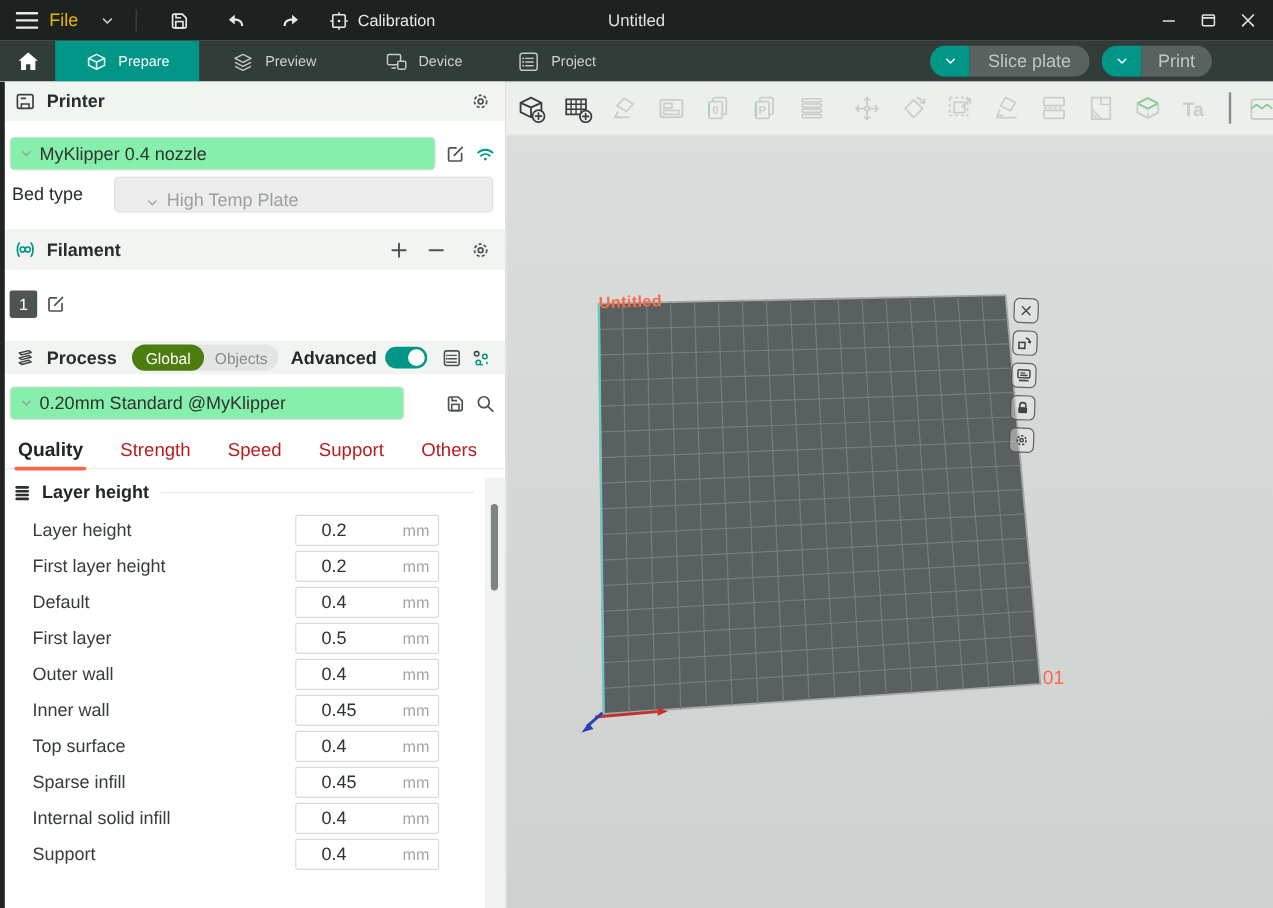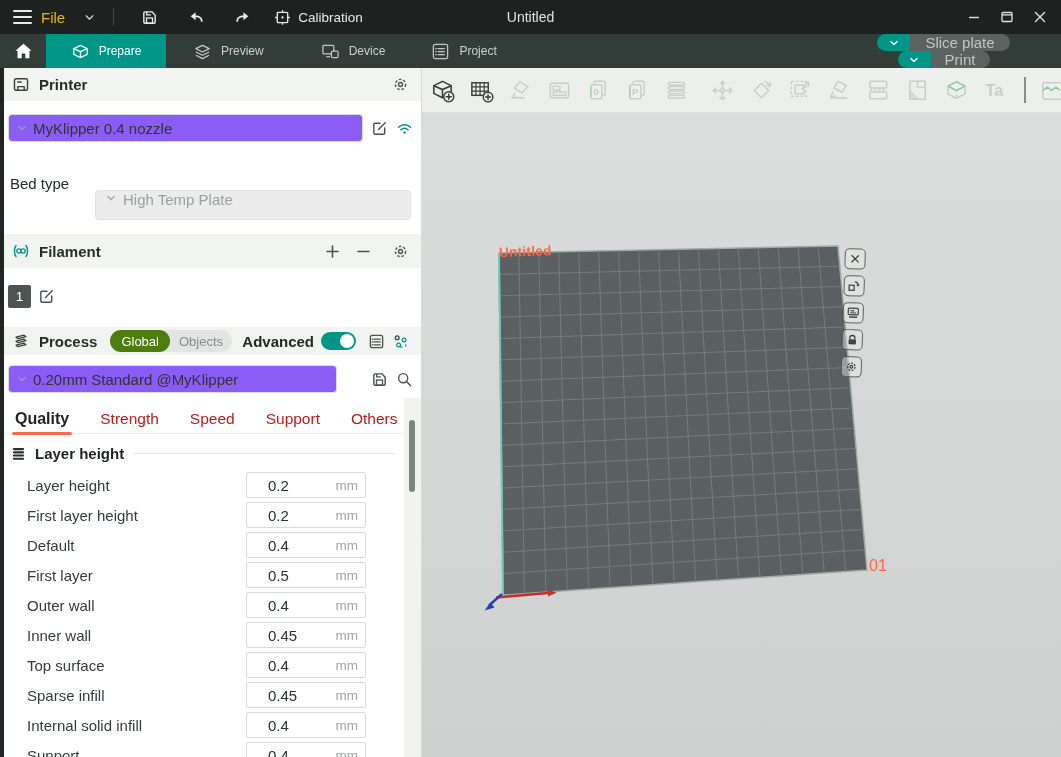--- a/index.html
+++ b/index.html
@@ -36,21 +36,21 @@
               color:#fff; background:none; border:none; }
   .home-btn svg { width:21px; height:21px; }
   .mtab { display:flex; align-items:center; gap:9px; color:#ccd1ce; font-size:12px;
           background:none; border:none; }
   .mtab .mic { width:19px; height:19px; color:#c3c9c6; }
   .mtab.active { background:#009687; color:#fff; width:120px; justify-content:center; }
   .mtab.active .mic { color:#eaf6f3; }
   .mtab.t-preview { margin-left:27px; }
   .mtab.t-device  { margin-left:57px; }
   .mtab.t-project { margin-left:46px; }
-  .tab-right { margin-left:auto; display:flex; align-items:center; padding-right:51px;flex-direction:column; }
+  .tab-right { margin-left:auto; display:flex; align-items:center; gap:10px; padding-right:51px; }
   .split { height:26px; border-radius:13px; display:flex; overflow:hidden; align-self:center; }
   .split .sc { width:33px; background:#009687; display:flex; align-items:center;
                justify-content:center; color:#fff; border:none; padding:0; }
   .split .sc svg { width:14px; height:14px; }
   .split .sl { display:flex; align-items:center; justify-content:center; background:#5a625f;
                color:#c0c6c3; font-size:15px; border:none; padding:0; }
   .slice .sl { width:100px; } .print .sl { width:59px; }
 
   
   .sidebar { position:absolute; left:0; top:68px; width:422px; height:689px; background:#fff;
@@ -63,28 +63,28 @@
   .sic.teal { color:#009687; }
   .sec-title { font-size:15px; font-weight:700; color:#272d2a; margin-left:9px; }
   .hspacer { flex:1; }
   .ibtn { width:18px; height:18px; display:flex; align-items:center; justify-content:center;
           background:none; border:none; padding:0; color:#4c524f; }
   .ibtn svg { width:17px; height:17px; }
   .ibtn.teal { color:#009687; }
   .plus-btn { margin-right:13px; } .gear-ml { margin-left:19px; }
 
   .combo-row { display:flex; align-items:center; margin:13px 8px 0 8px; gap:7px; }
-  .combo { flex:1; height:28px; border:1px solid #dadedb; border-radius:4px; background:#8b5cf6;
+  .combo { flex:1; height:28px; border:1px solid #dadedb; border-radius:4px; background:#86efac;
            display:flex; align-items:center; padding:0 8px 0 6px; gap:4px; min-width:0; }
   .combo .chev { width:14px; height:14px; color:#9aa09d; flex:none; }
   .combo-text { font-size:15px; color:#2e3431; white-space:nowrap; overflow:hidden; }
   .bed-row { display:flex; align-items:center; margin:5px 10px 0 10px; }
   .bed-label { font-size:15px; color:#262c29; width:85px; }
   .bed-combo { flex:1; height:30px; background:#ececec; border:1px solid #e0e0e0; border-radius:4px;
-               display:flex; align-items:flex-start; gap:5px; padding:0 8px;margin-top:43px; }
+               display:flex; align-items:flex-end; gap:5px; padding:0 24px; }
   .bed-combo .chev { width:14px; height:14px; color:#a5aaa7; }
   .bed-text { font-size:15px; color:#9ba19e; }
 
   .fil-row { display:flex; align-items:center; margin:17px 8px 0 8px; gap:6px; }
   .slot-badge { width:23px; height:23px; background:#4e5452; color:#fff; font-size:13.5px;
                 display:flex; align-items:center; justify-content:center; border-radius:2px; }
 
   .pill { height:22px; background:#e2e5e3; border-radius:11px; display:flex; align-items:center;
           margin-left:13px; }
   .pill-global { height:22px; padding:0 11px; background:#4d7c0f; border-radius:11px; color:#fff;

